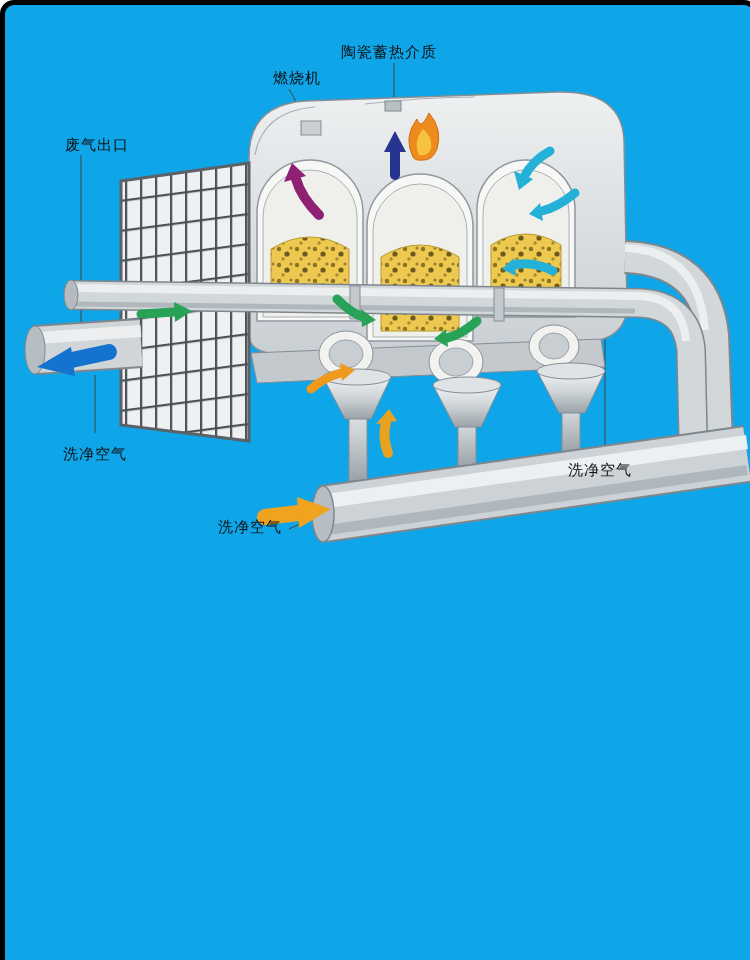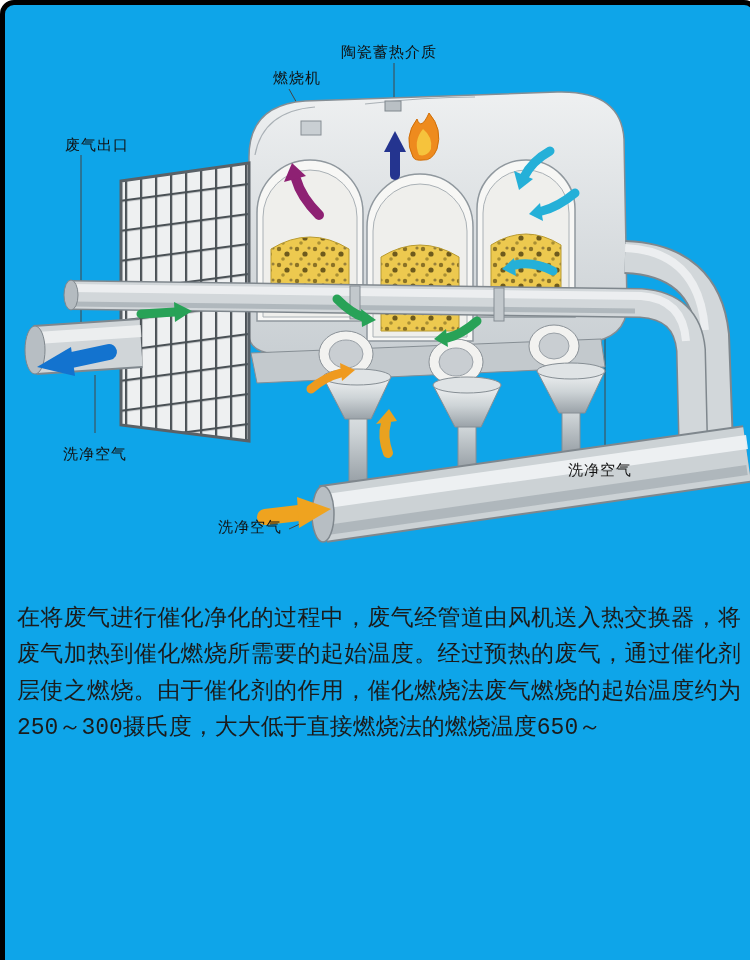--- a/index.html
+++ b/index.html
@@ -193,16 +193,15 @@
 
     <div class="dlabel" style="left:336px;top:40px;">陶瓷蓄热介质</div>
     <div class="dlabel" style="left:268px;top:66px;">燃烧机</div>
     <div class="dlabel" style="left:60px;top:133px;">废气出口</div>
     <div class="dlabel" style="left:58px;top:442px;">洗净空气</div>
     <div class="dlabel" style="left:563px;top:458px;">洗净空气</div>
     <div class="dlabel" style="left:213px;top:515px;">洗净空气</div>
   </div>
 
   <div class="article">
-    <p>在将废气进行催化净化的过程中，废气经管道由风机送入热交换器，将废气加热到催化燃烧所需要的起始温度。经过预热的废气，通过催化剂层使之燃烧。由于催化剂的作用，催化燃烧法废气燃烧的起始温度约为250～300摄氏度，大大低于直接燃烧法的燃烧温度650～</p>
   </div>
 
 </div>
 
 </body></html>

